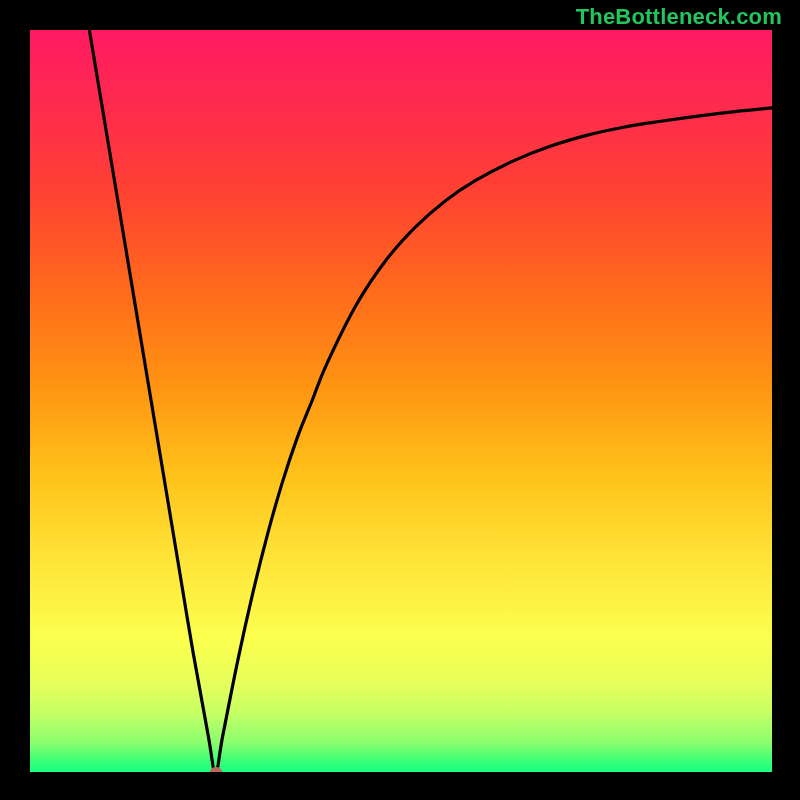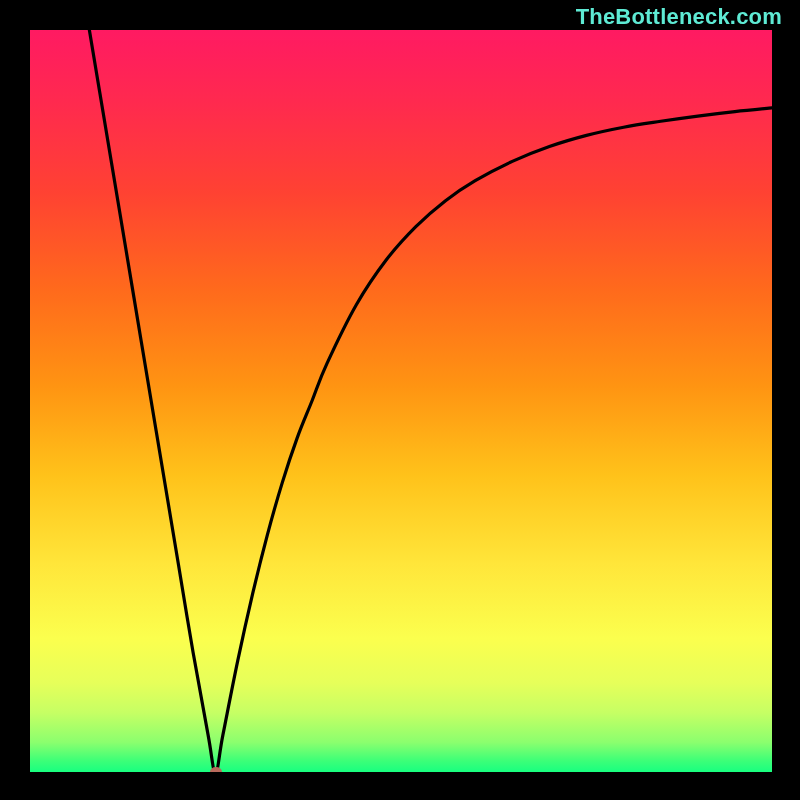--- a/index.html
+++ b/index.html
@@ -14,21 +14,21 @@
   .frame {
     position: relative;
     width: 800px;
     height: 800px;
     background: #000;
   }
   .watermark {
     position: absolute;
     top: 4px;
     right: 18px;
-    color: #5eead4;
+    color: #22c55e;
     font-size: 22px;
     font-weight: 600;
     letter-spacing: 0.2px;
     z-index: 5;
     user-select: none;
   }
   .plot-area {
     position: absolute;
     left: 30px;
     top: 30px;

